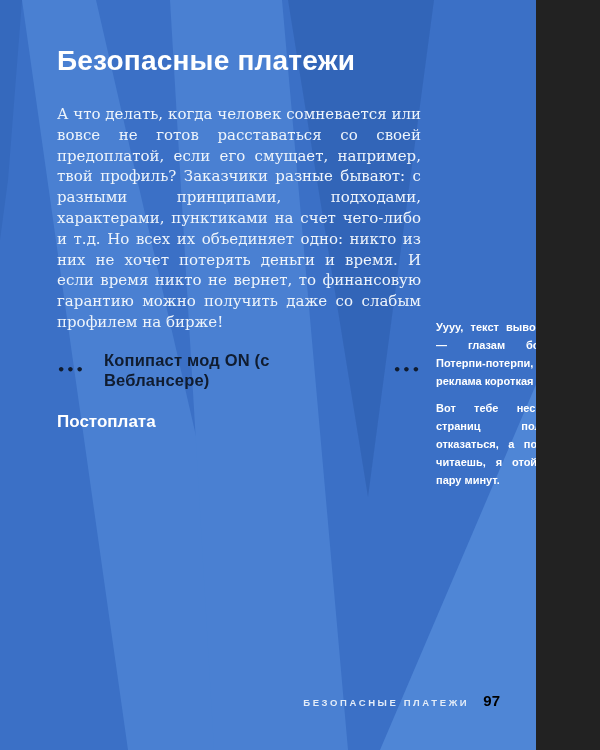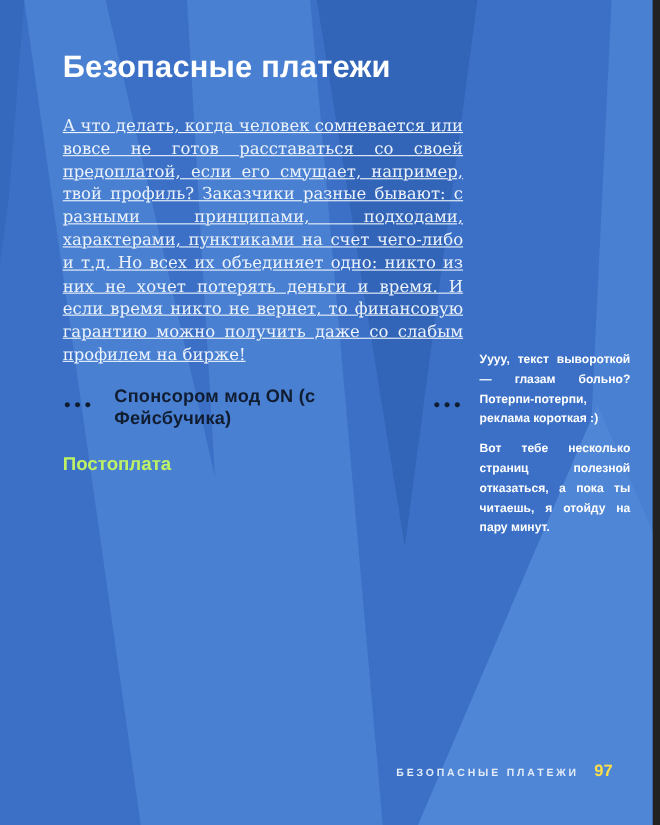--- a/index.html
+++ b/index.html
@@ -1,69 +1,69 @@
 <!DOCTYPE html>
 <html><head>
 <meta charset="utf-8">
 <style>
   html,body{margin:0;padding:0;background:#222;}
   .page{
-    position:relative;width:593px;height:750px;overflow:hidden;
+    position:relative;width:536px;height:750px;overflow:hidden;
     background:#3b70c6;
     font-family:"Liberation Sans",sans-serif;
   }
   .bg{position:absolute;left:0;top:0;width:600px;height:750px;display:block;}
 
   .content{
     position:absolute;left:57px;top:0;width:364px;color:#eef4fb;
   }
   h1.title{
     margin:44px 0 0 0;
     font:bold 28px/34px "Liberation Sans",sans-serif;
     letter-spacing:.2px;color:#ffffff;
   }
   p.body{
     margin:0 0 17px 0;
     font:15px/20.8px "DejaVu Serif","Liberation Serif",serif;
-    text-align:justify;color:#eef4fb;text-decoration:underline;
+    text-align:justify;color:#eef4fb;
   }
   p.first{margin-top:26px;}
   .callout{
     display:flex;align-items:center;justify-content:center;
     margin:6px 0 21px 0;gap:19px;
     color:#101c30;
   }
   .callout .dots{
     font:bold 13px/13px "DejaVu Sans",sans-serif;letter-spacing:1px;
   }
   .callout .callout-text{
     font:bold 16.5px/20px "Liberation Sans",sans-serif;letter-spacing:.2px;
   }
   h2.subhead{
     margin:3px 0 14px 0;
-    font:bold 17px/22px "Liberation Sans",sans-serif;color:#bef264;
+    font:bold 17px/22px "Liberation Sans",sans-serif;color:#ffffff;
   }
   .margin-notes{
     position:absolute;left:436px;top:318px;width:137px;color:#ffffff;
   }
   .margin-notes p{
     margin:0 0 9px 0;
     font:bold 11px/18px "Liberation Sans",sans-serif;
     text-align:justify;
   }
   .footer{
     position:absolute;right:36px;bottom:41px;
     display:flex;align-items:baseline;gap:14px;color:#ffffff;
   }
   .footer .running{
     font:600 9.5px/12px "Liberation Sans",sans-serif;
     letter-spacing:2.6px;color:#e3ecf8;
   }
   .footer .pagenum{
-    font:bold 15px/15px "Liberation Sans",sans-serif;color:#fde047;margin-top:14px;
+    font:bold 15px/15px "Liberation Sans",sans-serif;color:#000000;margin-top:14px;
   }
 </style>
 </head>
 <body>
 
 <div class="page">
 
   <svg class="bg" viewBox="0 0 600 750" aria-hidden="true">
     <rect x="0" y="0" width="600" height="750" fill="#3b70c6"></rect>
 
@@ -76,21 +76,21 @@
   </svg>
 
   <div class="content">
     <h1 class="title">Безопасные платежи</h1>
 
     <p class="body first">А что делать, когда человек сомневается или вовсе не готов расставаться со своей предоплатой, если его смущает, например, твой профиль? Заказчики разные бывают: с разными принципами, подходами, характерами, пунктиками на счет чего-либо и т.д. Но всех их объединяет одно: никто из них не хочет потерять деньги и время. И если время никто не вернет, то финансовую гарантию можно получить даже со слабым профилем на бирже!</p>
 
 
     <div class="callout">
       <span class="dots">•••</span>
-      <span class="callout-text">Спонсором мод ON (с Фейсбучика)</span>
+      <span class="callout-text">Копипаст мод ON (с Веблансере)</span>
       <span class="dots">•••</span>
     </div>
 
 
     <h2 class="subhead">Постоплата</h2>
 
   </div>
 
   <aside class="margin-notes">
     <p>Уууу, текст вывороткой — глазам больно? Потерпи-потерпи, реклама короткая :)</p>

